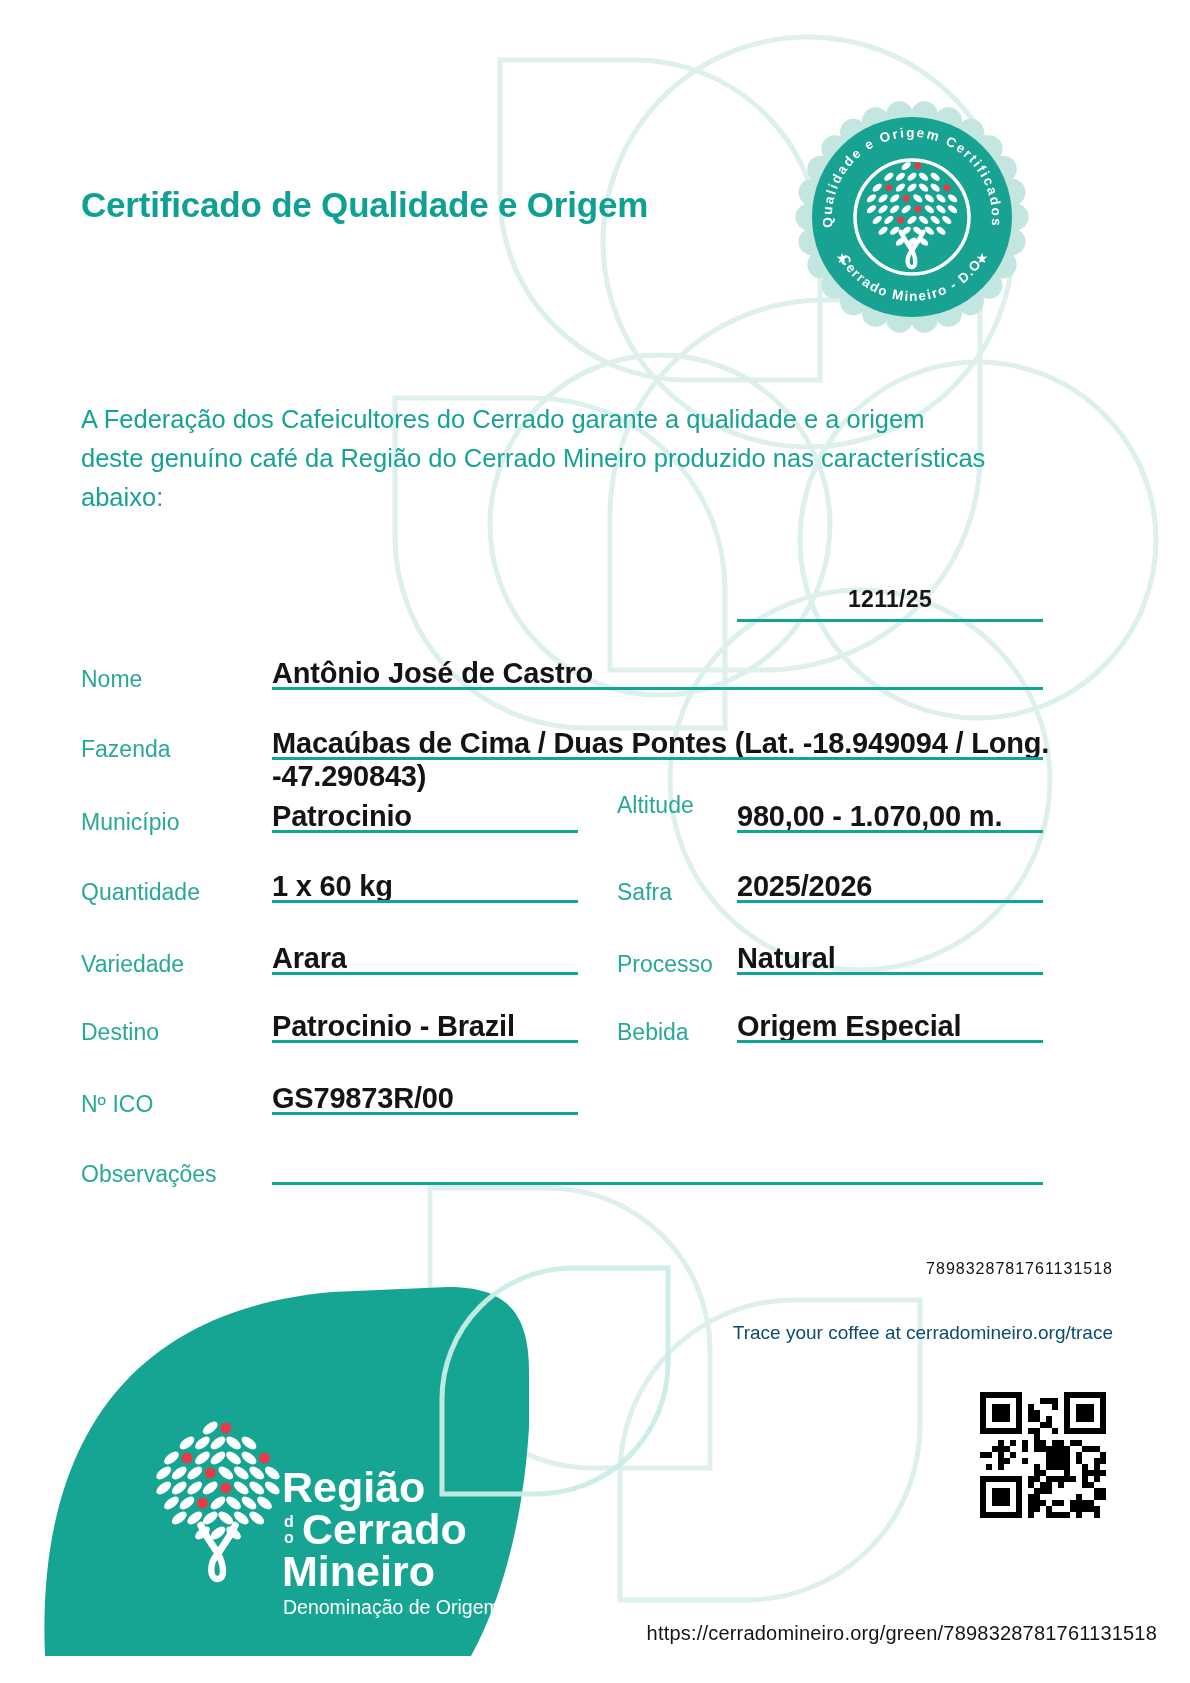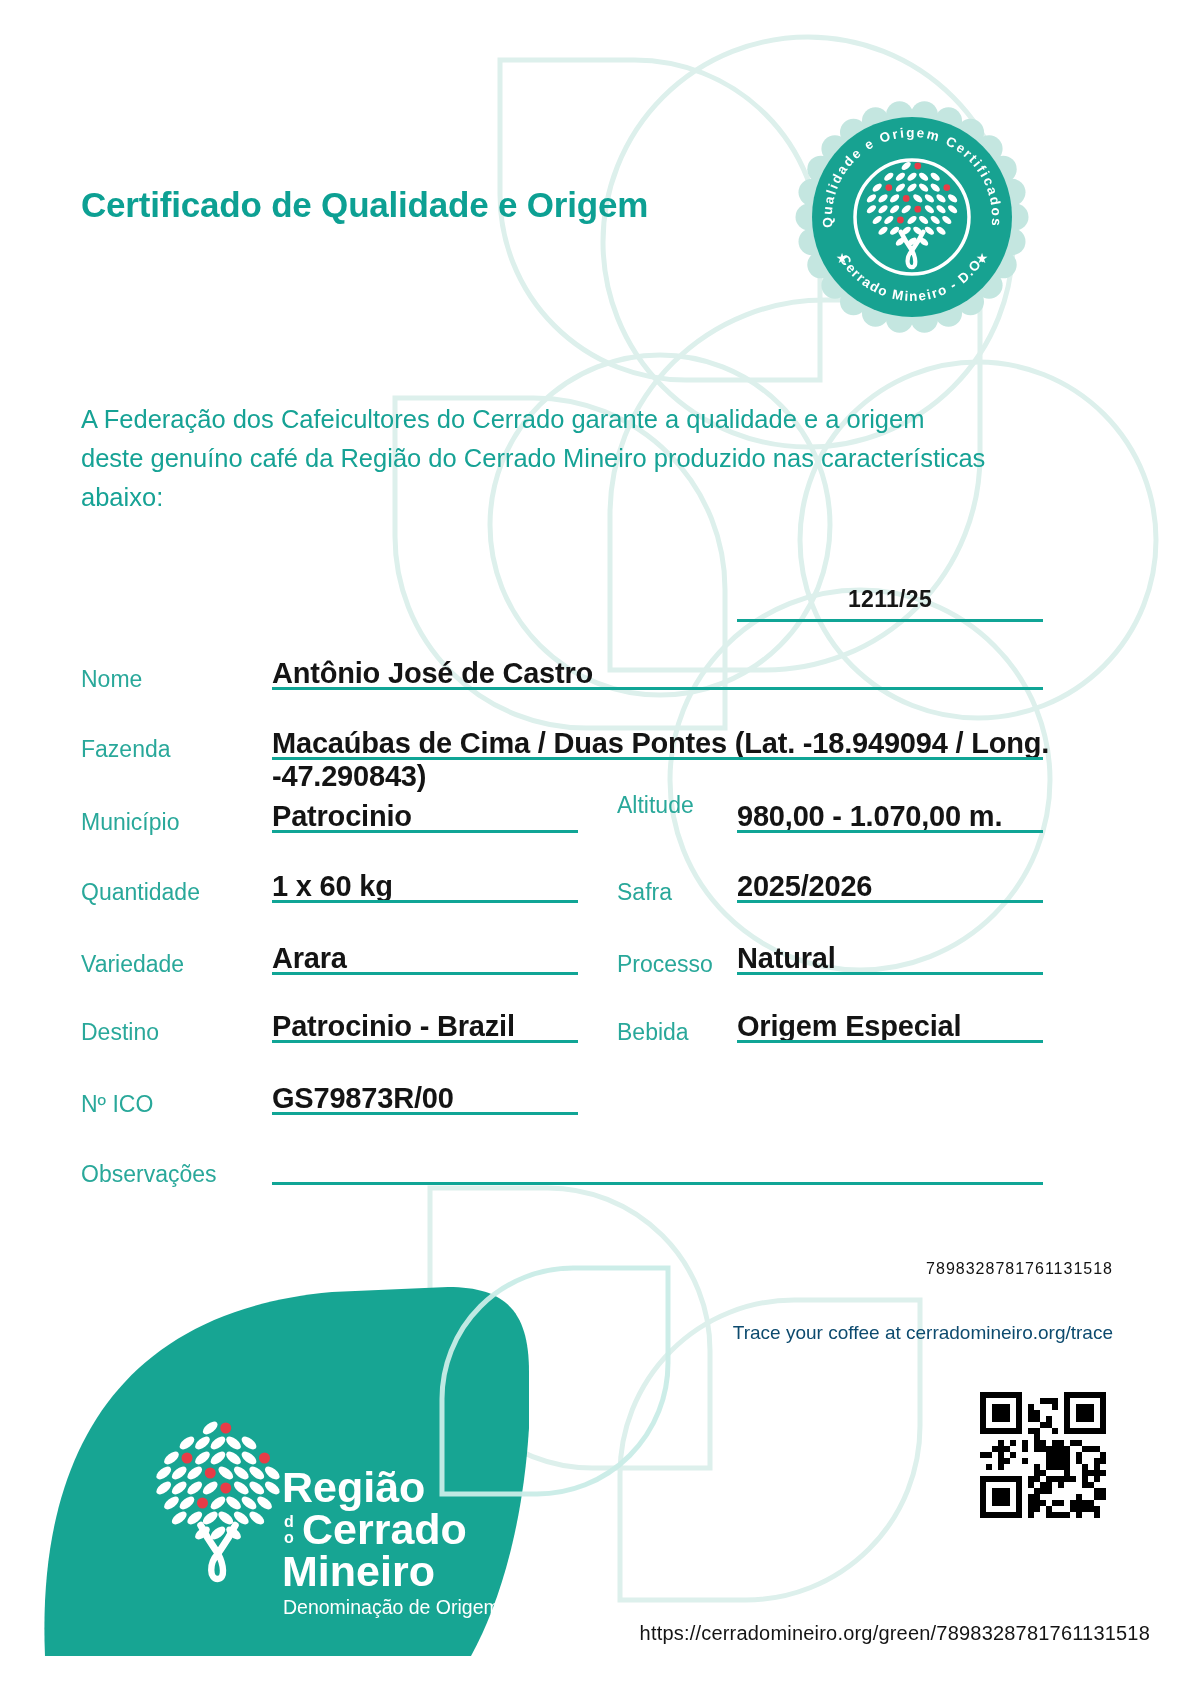--- a/index.html
+++ b/index.html
@@ -17,21 +17,21 @@
   .cert-line{position:absolute;left:737px;top:619px;width:306px;height:3px;background:#10a596;}
 
   .flabel{position:absolute;font-size:23px;color:#29a89a;}
   .fvalue{position:absolute;font-size:29px;font-weight:bold;color:#141414;letter-spacing:-0.2px;}
   .fline{position:absolute;height:3px;background:#10a596;}
 
   .trace{position:absolute;right:77px;top:1294px;font-size:19px;color:#0c4a6e;margin-top:28px;}
   .barcode-num{position:absolute;right:77px;top:1260px;font-size:16px;font-weight:normal;
                color:#111;letter-spacing:1px;}
   .qr{position:absolute;left:980px;top:1392px;}
-  .url{position:absolute;right:40px;top:1622px;font-size:20px;color:#141414;letter-spacing:0.2px;}
+  .url{position:absolute;right:33px;top:1622px;font-size:20px;color:#141414;letter-spacing:0.2px;}
 
   .seal-text{font-family:"Liberation Sans",sans-serif;font-weight:bold;fill:#fff;}
   .logo-word{font-family:"Liberation Sans",sans-serif;font-weight:bold;fill:#fff;font-size:43px;}
   .logo-do{font-family:"Liberation Sans",sans-serif;font-weight:bold;fill:#fff;font-size:16px;}
   .logo-sub{font-family:"Liberation Sans",sans-serif;fill:#fff;font-size:19.5px;font-weight:500;}
 </style>
 </head>
 <body>
 
 <div class="page">

